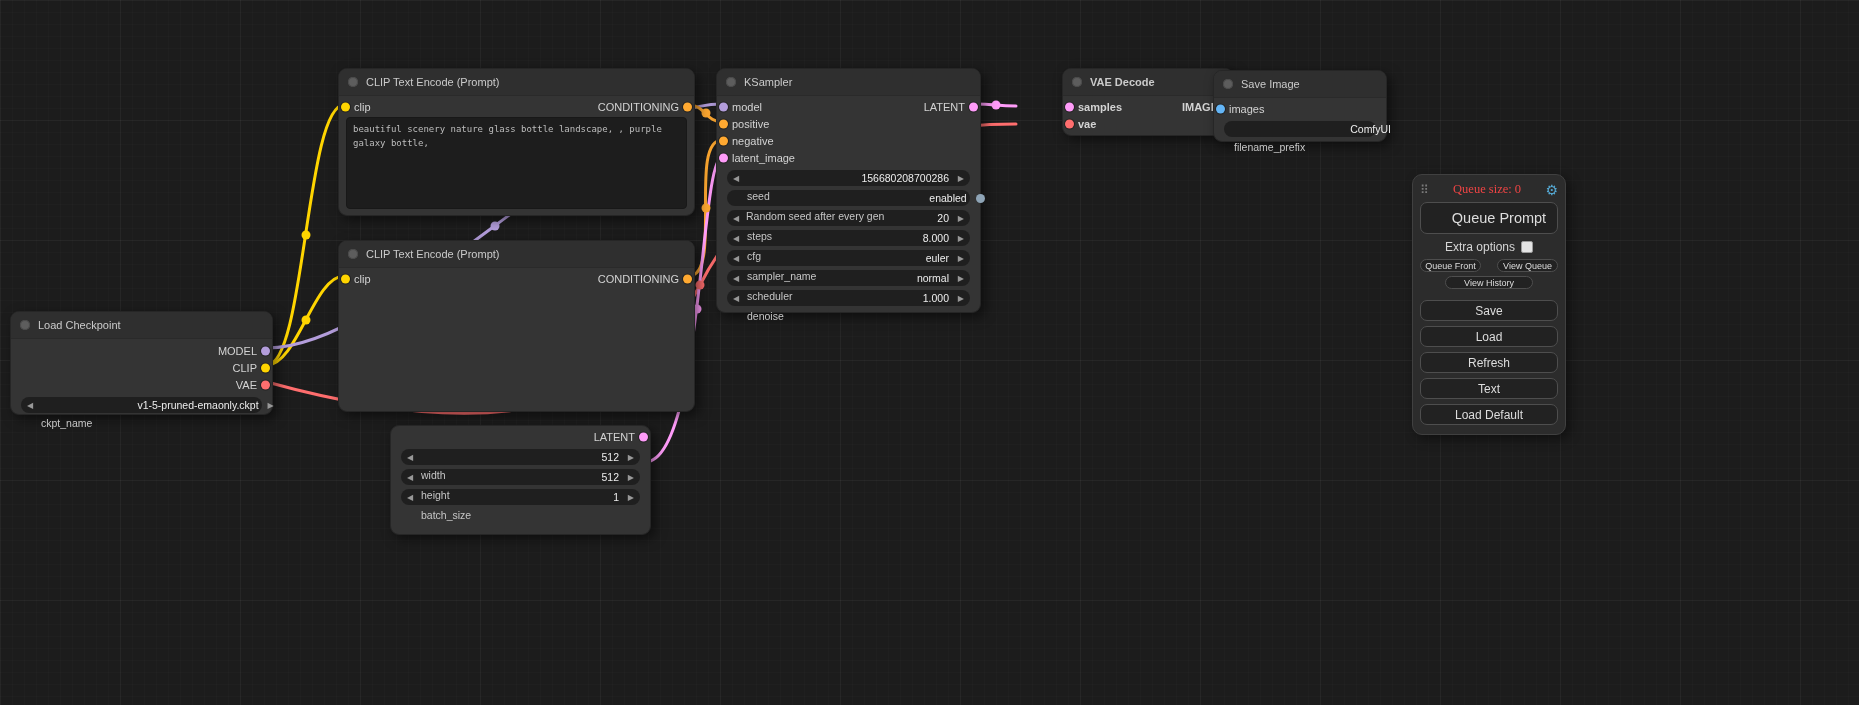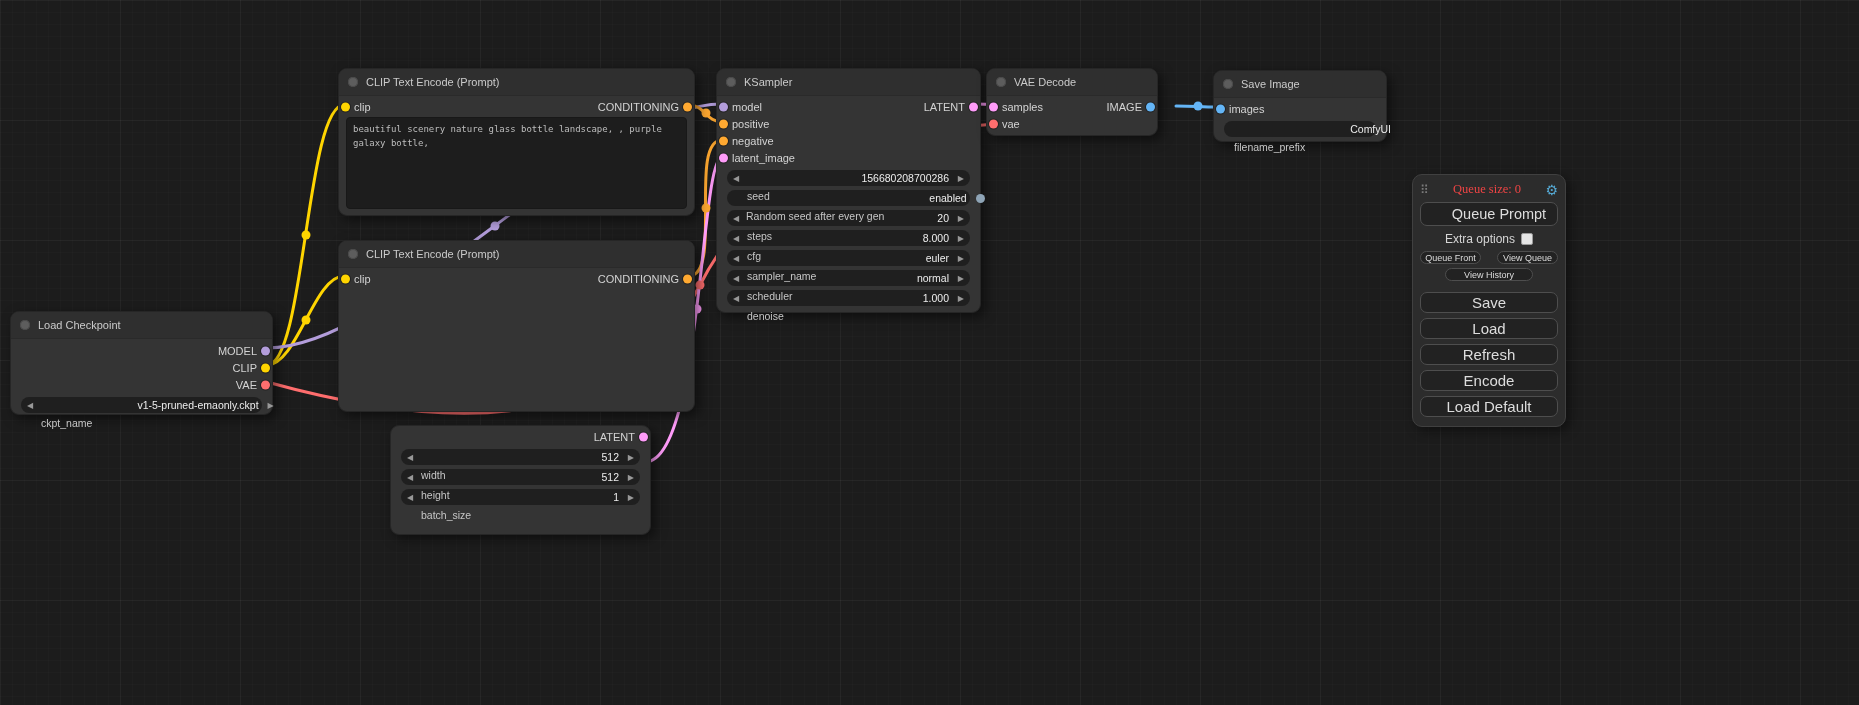--- a/index.html
+++ b/index.html
@@ -72,28 +72,28 @@
   }
   .menu-header { display:flex; align-items:center; justify-content:space-between; height:17px; margin-bottom:4px; }
   .drag { color:#7a7a7a; font-size:12px; cursor:grab; }
   .qsize { color:#ef4444; font-size:12.5px;font-family:Liberation Serif, serif; }
   .gear { color:#55a8d2; font-size:14px; cursor:pointer; }
   .btn {
     display:block; width:100%; background:#222222; border:1px solid #4e4e4e;
     border-radius:7px; color:#dddddd; font-family:inherit; cursor:pointer;
     box-sizing:border-box; padding:0;
   }
-  .btn.qp { height:24px; font-size:14.5px; margin-bottom:6px;padding-left:20px; }
+  .btn.qp { height:32px; font-size:14.5px; margin-bottom:6px;padding-left:20px; }
   .extra { display:flex; align-items:center; justify-content:center; gap:6px; font-size:12px; height:14px; margin-bottom:5px; }
   .cbx { width:10px; height:10px; background:#e5e5e5; border:1px solid #9b9b9b; border-radius:2px; cursor:pointer; }
   .srow { display:flex; gap:16px; margin-bottom:4px; }
   .btn.sm { height:13px; font-size:9px; border-radius:7px; line-height:10px; flex:1; }
   .srow.center { justify-content:center; }
   .srow.center .btn.sm { flex:0 0 64%; }
-  .btn.big { height:21px; font-size:15px; margin-top:5px; }
+  .btn.big { height:21px; font-size:12px; margin-top:5px; }
   .btn.big.first { margin-top:11px; }
 </style>
 </head>
 <body>
 
 <div class="canvas">
 
   <svg class="wires" width="1859" height="705">
 
     <path d="M 267,365 C 305,365 306,105 344,105" stroke="#ffd500"></path>
@@ -236,21 +236,21 @@
       <span class="warrow r">▶</span>
     </div>
     <div class="widget">
       <span class="warrow">◀</span>
       <span class="wlabel">denoise</span>
       <span class="wvalue">1.000</span>
       <span class="warrow r">▶</span>
     </div>
   </div>
 
-  <div class="node" style="left:986px; top:68px; width:172px; height:68px;">
+  <div class="node" style="left:1062px; top:68px; width:172px; height:68px;font-weight:bold;">
     <div class="ntitle">
       <span class="ndot"></span>
       <span>VAE Decode</span>
     </div>
     <div class="prow" style="margin-top:2px;">
       <span class="pdot in c-latent"></span>
       <span class="plabel">samples</span>
       <span class="plabel out">IMAGE</span>
       <span class="pdot out c-image"></span>
     </div>
@@ -314,17 +314,17 @@
     <div class="srow">
       <button class="btn sm">Queue Front</button>
       <button class="btn sm">View Queue</button>
     </div>
     <div class="srow center">
       <button class="btn sm">View History</button>
     </div>
     <button class="btn big first">Save</button>
     <button class="btn big">Load</button>
     <button class="btn big">Refresh</button>
-    <button class="btn big">Encode</button>
+    <button class="btn big">Text</button>
     <button class="btn big">Load Default</button>
   </div>
 
 </div>
 
 </body></html>

